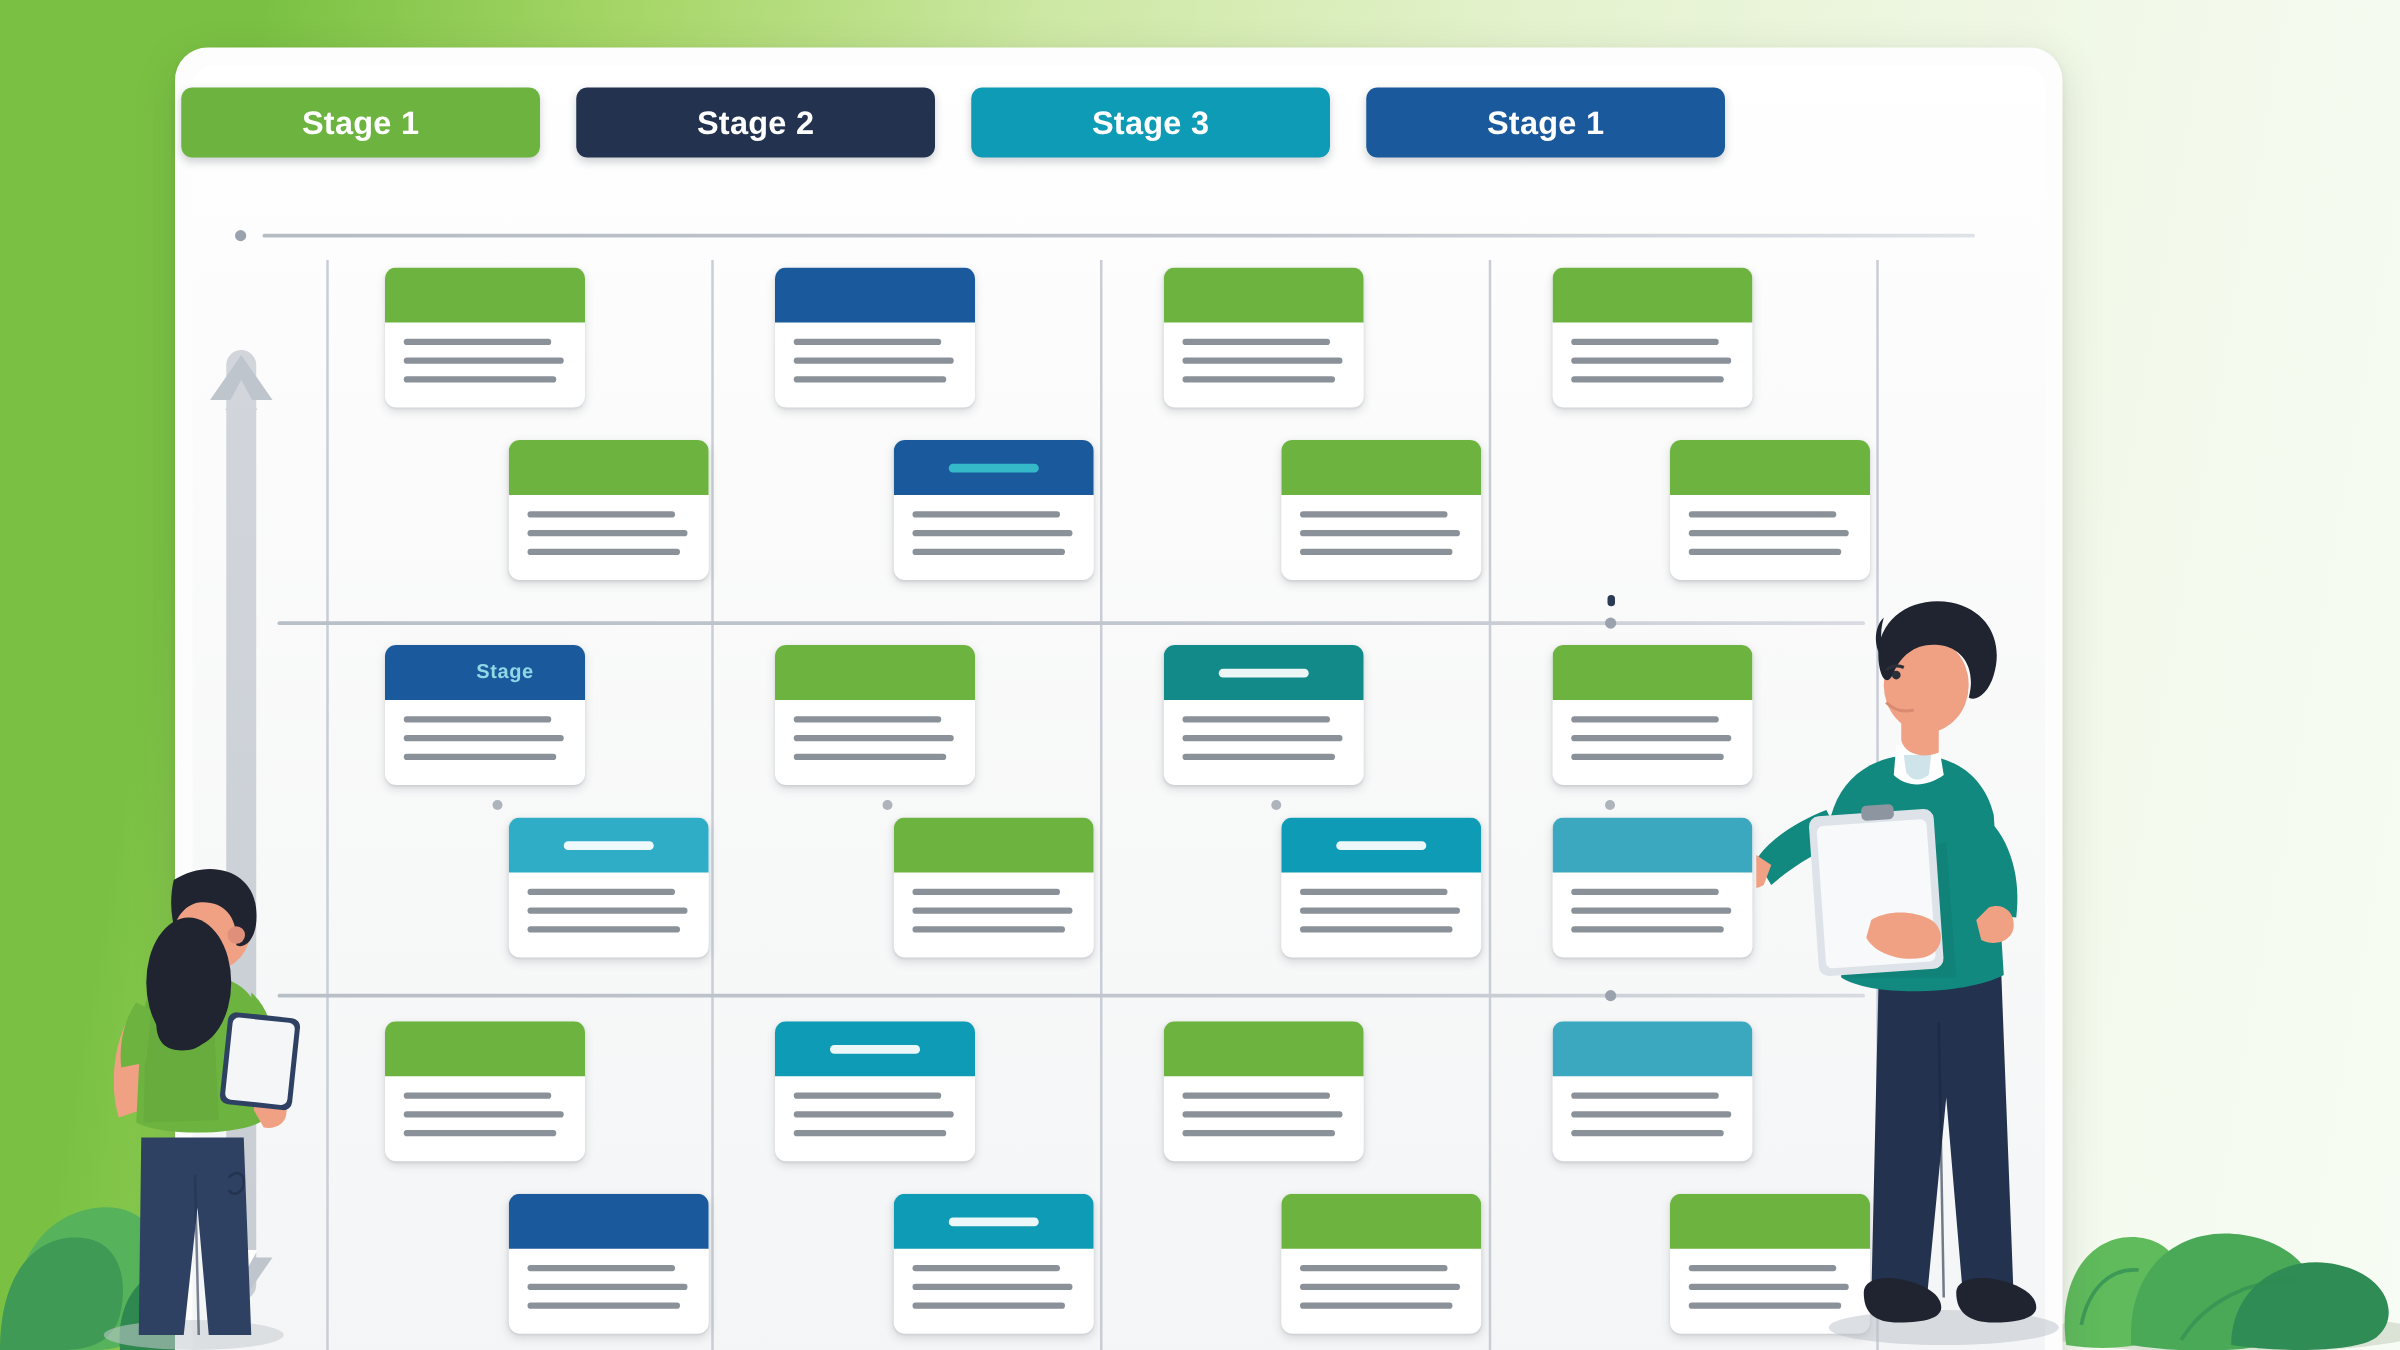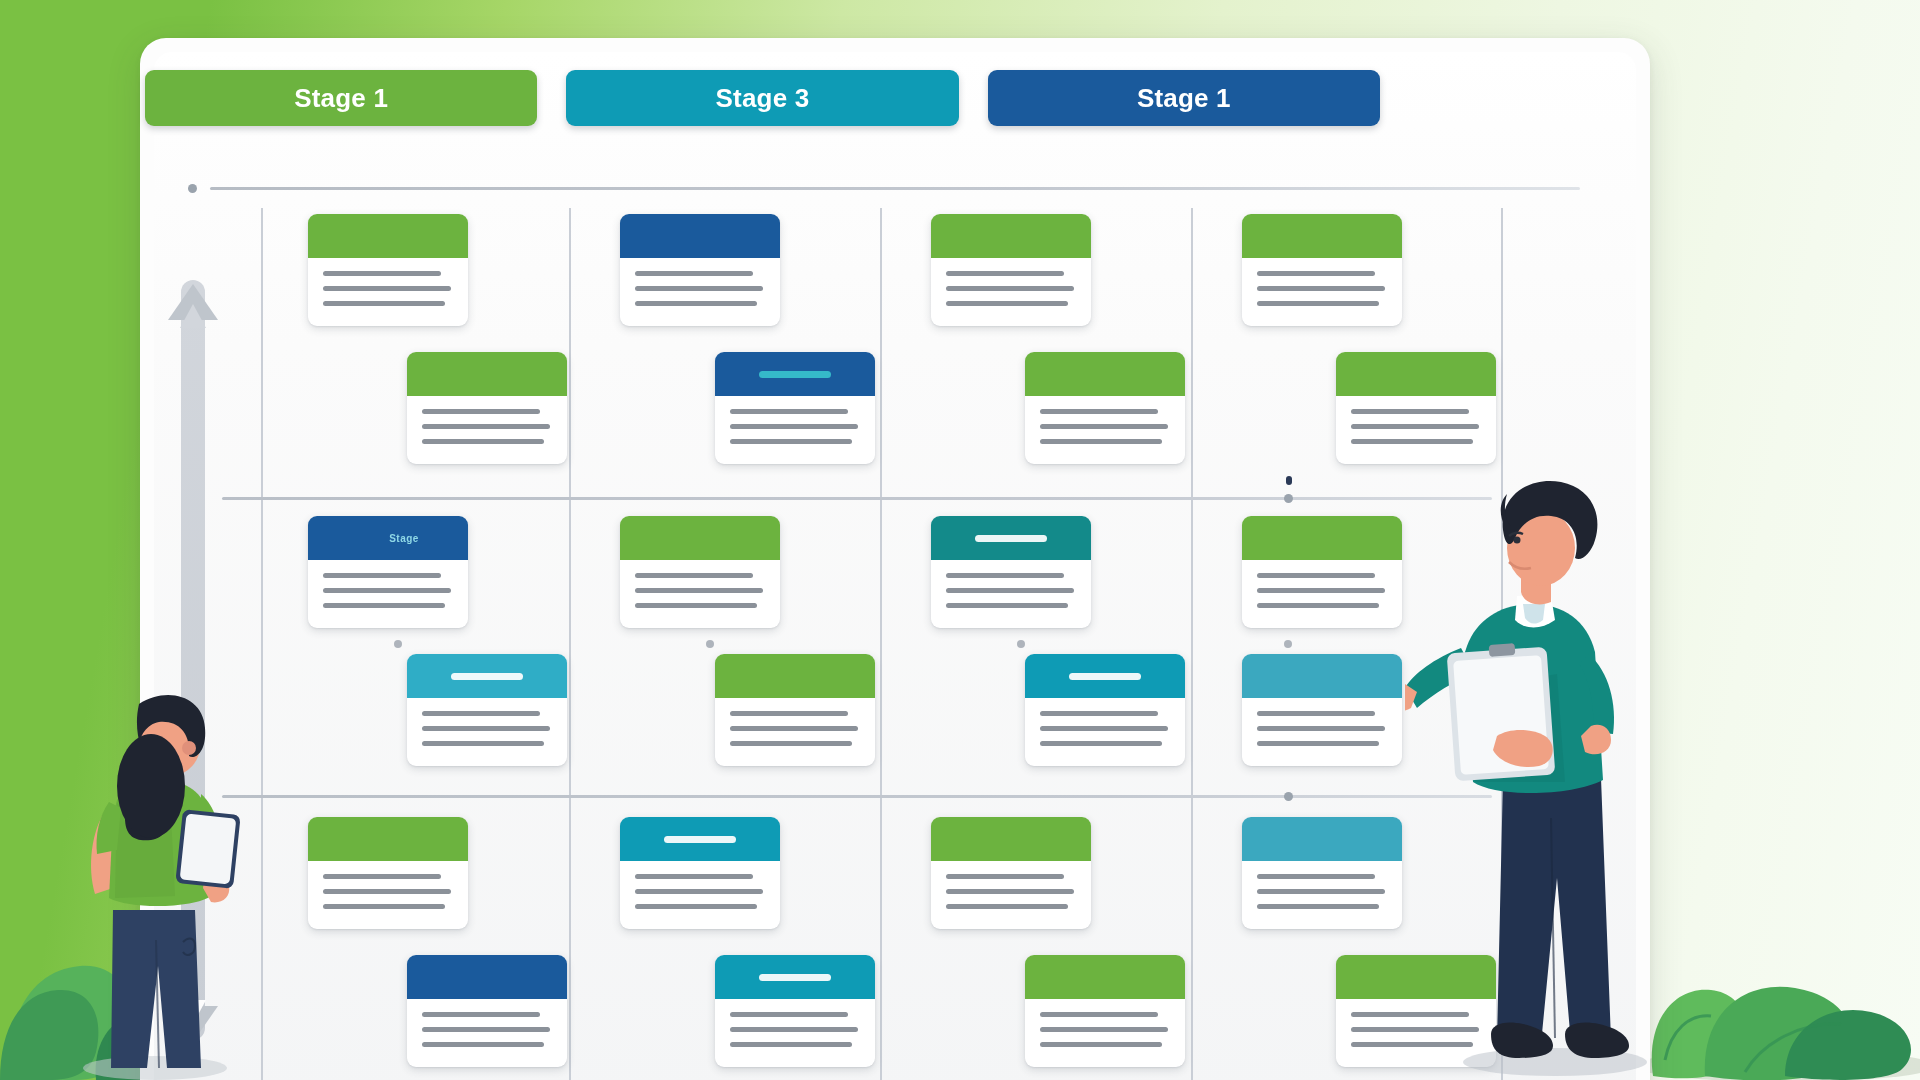--- a/index.html
+++ b/index.html
@@ -185,21 +185,21 @@
     display: flex; align-items: center; justify-content: center;
   }
   .card-accent {
     width: 72px; height: 7px;
     border-radius: 4px;
     background: rgba(255,255,255,0.92);
   }
   .card-accent.cyan { background: #35b9c9; }
   .card-head-text {
     color: #8fd8e6;
-    font-size: 10px;
+    font-size: 16px;
     font-weight: bold;
     letter-spacing: 0.5px;
     filter: blur(0.4px);
     white-space: nowrap;
     padding-left: 32px;
   }
   .card-body {
     padding: 13px 15px 0 15px;
   }
   .card-line {
@@ -245,20 +245,23 @@
   </svg>
 
   <div id="board">
     <div id="board-inner"></div>
   </div>
 
   <div id="stage-row">
     <div class="stage-chip" style="background:#6cb33f;align-items:center;">
       <span>Stage 1</span>
     </div>
+    <div class="stage-chip" style="background:#22324f;">
+      <span>Stage 2</span>
+    </div>
     <div class="stage-chip" style="background:#0e9bb5;">
       <span>Stage 3</span>
     </div>
     <div class="stage-chip" style="background:#1a5a9c;">
       <span>Stage 1</span>
     </div>
   </div>
 
   <div id="top-rule"></div>
   <div id="top-rule-dot"></div>

